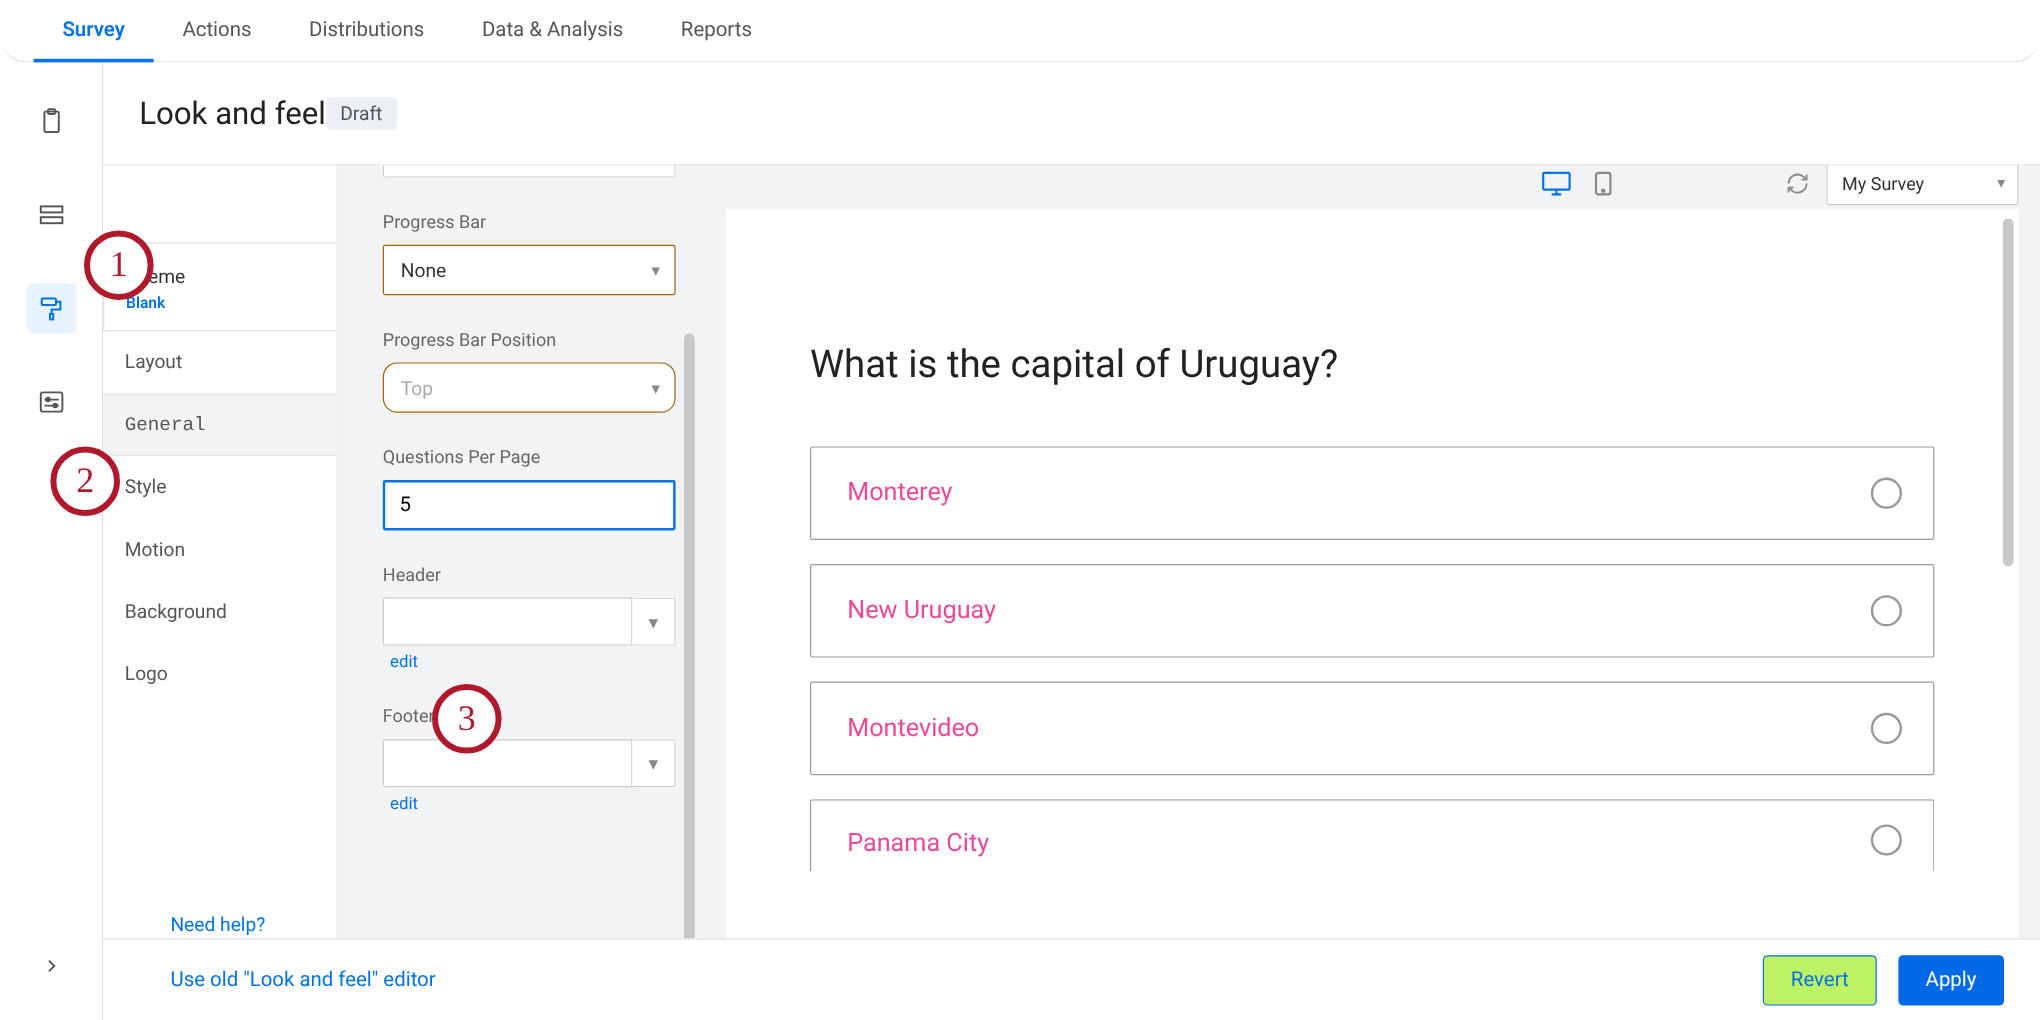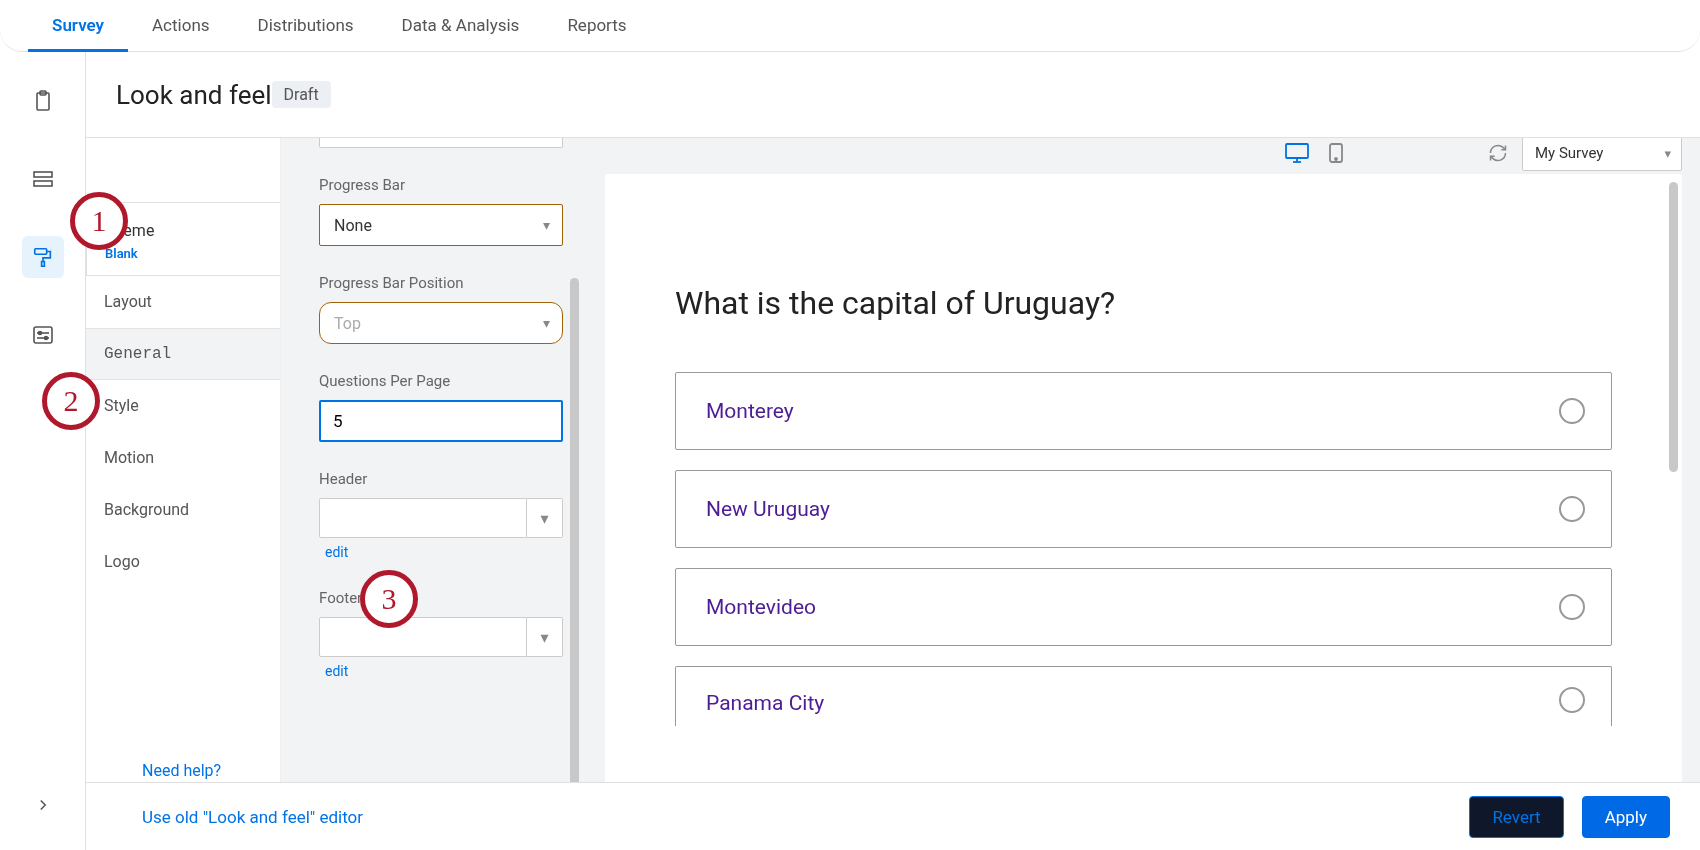--- a/index.html
+++ b/index.html
@@ -47,31 +47,31 @@
 .preview-toolbar .devices { display: flex; gap: 18px; margin-left: 340px;}
 .dev-icon { color: #888; cursor: pointer; }
 .dev-icon.active { color: #0073e6; }
 .preview-toolbar .right { position: absolute; right: 0; display: flex; gap: 14px; align-items: center; }
 .refresh-icon { color: #888; cursor: pointer; font-size: 18px; }
 .survey-select { background: #fff; border: 1px solid #ccc; height: 36px; width: 160px; display: flex; align-items: center; padding: 0 12px; font-size: 15px; color: #333; position: relative; border-radius: 2px; cursor: pointer; }
 .survey-select .chev { position: absolute; right: 10px; color: #888; font-size: 13px; }
 .preview-surface { flex: 1; background: #fff; border-radius: 2px; overflow: hidden; position: relative; }
 .preview-content { padding: 110px 70px 0; }
 .question-text { font-size: 32px; color: #222; margin-bottom: 50px; }
-.option-row { border: 1px solid #999; height: 78px; margin-bottom: 20px; display: flex; align-items: center; padding: 0 30px; position: relative; font-size: 21px; color: #4c1d95; cursor: pointer; border-radius: 2px; }
+.option-row { border: 1px solid #999; height: 78px; margin-bottom: 20px; display: flex; align-items: center; padding: 0 30px; position: relative; font-size: 21px; color: #ec4899; cursor: pointer; border-radius: 2px; }
 .option-row.last { height: 60px; margin-bottom: 0; border-bottom: none; border-radius: 2px 2px 0 0; align-items: flex-start; padding-top: 24px; }
 .radio-circle { position: absolute; right: 26px; width: 26px; height: 26px; border: 2px solid #999; border-radius: 50%; }
 .option-row.last .radio-circle { top: 20px; }
 .preview-scrollbar { position: absolute; right: 4px; top: 8px; width: 9px; height: 290px; background: #c8c8c8; border-radius: 5px; }
 .footer-bar { position: absolute; bottom: 0; left: 86px; right: 0; height: 68px; background: #fff; border-top: 1px solid #e0e0e0; display: flex; align-items: center; padding: 0 30px 0 56px; }
 .need-help-row { position: absolute; bottom: 70px; left: 142px; font-size: 16px; color: #0073e6; cursor: pointer; }
 .old-editor-link { color: #0073e6; font-size: 17px; cursor: pointer; }
 .footer-bar .spacer { flex: 1; }
 .btn { height: 42px; padding: 0 22px; border-radius: 4px; font-size: 17px; cursor: pointer; display: inline-flex; align-items: center; }
-.btn.outline { background: #0f172a; border: 1px solid #0073e6; color: #0073e6; margin-right: 18px; }
+.btn.outline { background: #bef264; border: 1px solid #0073e6; color: #0073e6; margin-right: 18px; }
 .btn.primary { background: #006ae6; border: 1px solid #006ae6; color: #fff; }
 .callout { position: absolute; width: 58px; height: 58px; border: 5px solid #b0182b; border-radius: 50%; display: flex; align-items: center; justify-content: center; font-size: 30px; color: #b0182b; background: #fff; z-index: 50; font-family: Georgia, serif; }
 .callout.c1 { top: 192px; left: 70px; }
 .callout.c2 { top: 372px; left: 42px; }
 .callout.c3 { top: 570px; left: 360px; }
 svg { display: block; }
 </style>
 </head>
 <body>
 

